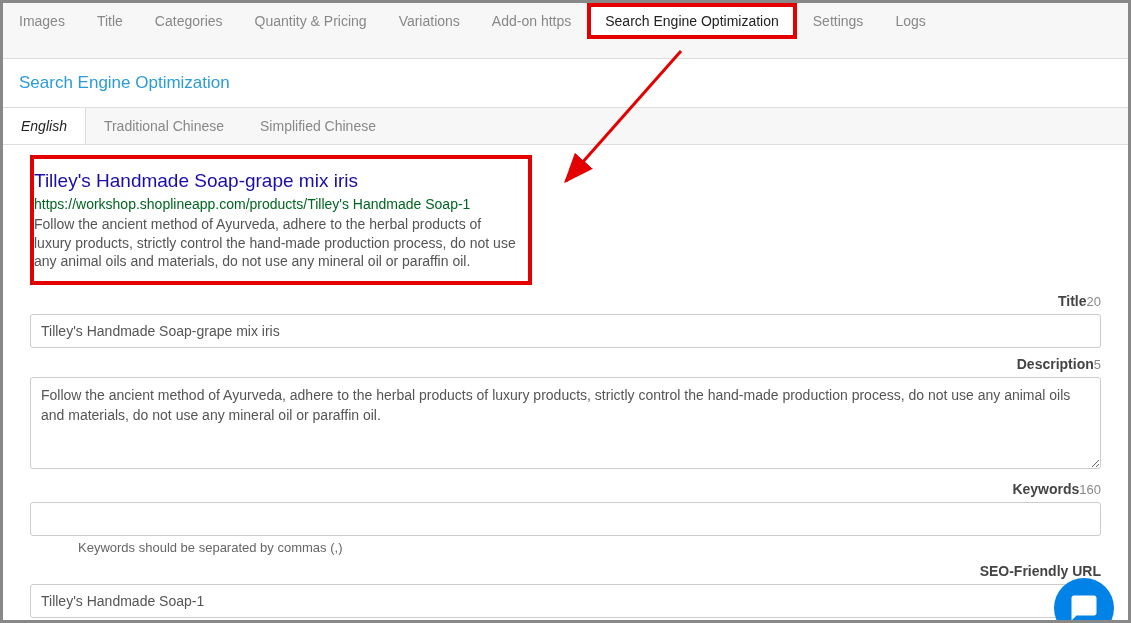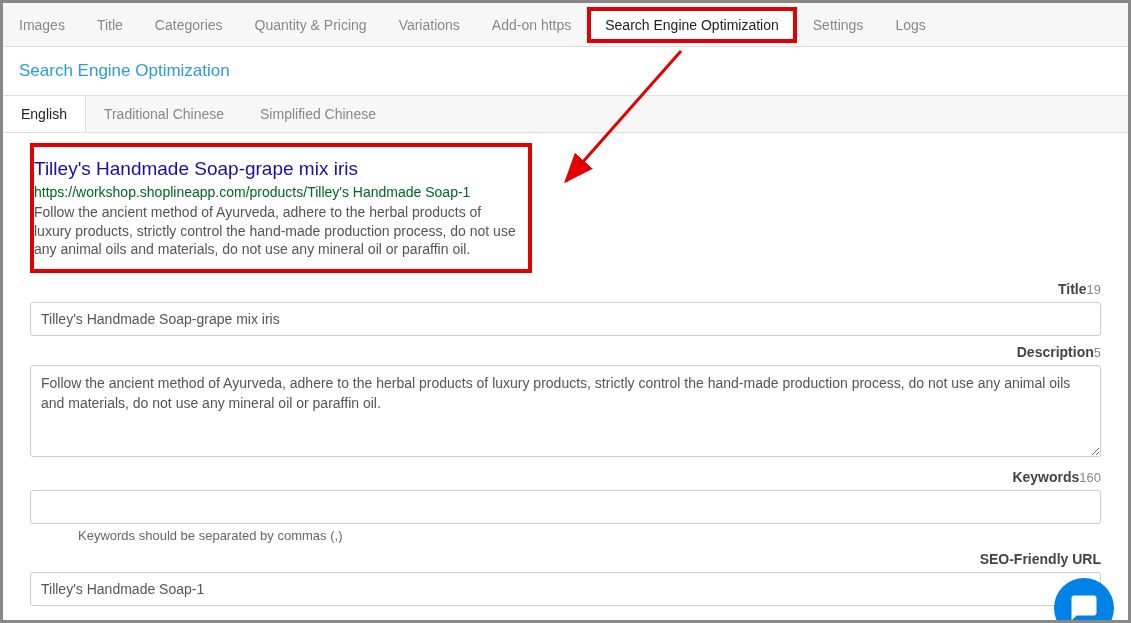--- a/index.html
+++ b/index.html
@@ -14,22 +14,22 @@
       width: 1131px;
       height: 623px;
       border: 3px solid #888;
       position: relative;
       overflow: hidden;
     }
     .top-tabs {
       display: flex;
       border-bottom: 1px solid #ddd;
       background: #f7f7f7;
-      height: 44px;
-      align-items: center;
+      height: 56px;
+      align-items: flex-start;
     }
     .top-tab {
       padding: 10px 16px;
       color: #888;
       font-size: 14px;
       cursor: pointer;
       display: flex;
       align-items: center;
       white-space: nowrap;
     }
@@ -55,20 +55,21 @@
     .lang-tab {
       padding: 10px 18px;
       color: #888;
       font-size: 14px;
       cursor: pointer;
     }
     .lang-tab.active {
       background: #fff;
       color: #222;
       border-right: 1px solid #ddd;
+      font-style: italic;
     }
     .lang-tab:not(.active) {
       border-right: none;
     }
     .content {
       padding: 0 27px;
     }
     .preview-box {
       border: 4px solid #e30000;
       padding: 10px 12px 10px 0;
@@ -187,21 +188,21 @@
 <div class="content">
   <div class="preview-box">
     <div class="preview-title">Tilley's Handmade Soap-grape mix iris</div>
     <div class="preview-url">https://workshop.shoplineapp.com/products/Tilley's Handmade Soap-1</div>
     <div class="preview-desc">Follow the ancient method of Ayurveda, adhere to the herbal products of luxury products, strictly control the hand-made production process, do not use any animal oils and materials, do not use any mineral oil or paraffin oil.</div>
   </div>
 
   <div class="form-group">
     <div class="form-label-row">
       <span class="form-label">Title</span>
-      <span class="form-counter">19</span>
+      <span class="form-counter">20</span>
     </div>
     <input type="text" class="form-input" value="Tilley's Handmade Soap-grape mix iris" style="">
   </div>
 
   <div class="form-group">
     <div class="form-label-row">
       <span class="form-label">Description</span>
       <span class="form-counter">5</span>
     </div>
     <textarea class="form-textarea" style="">Follow the ancient method of Ayurveda, adhere to the herbal products of luxury products, strictly control the hand-made production process, do not use any animal oils and materials, do not use any mineral oil or paraffin oil.</textarea>

